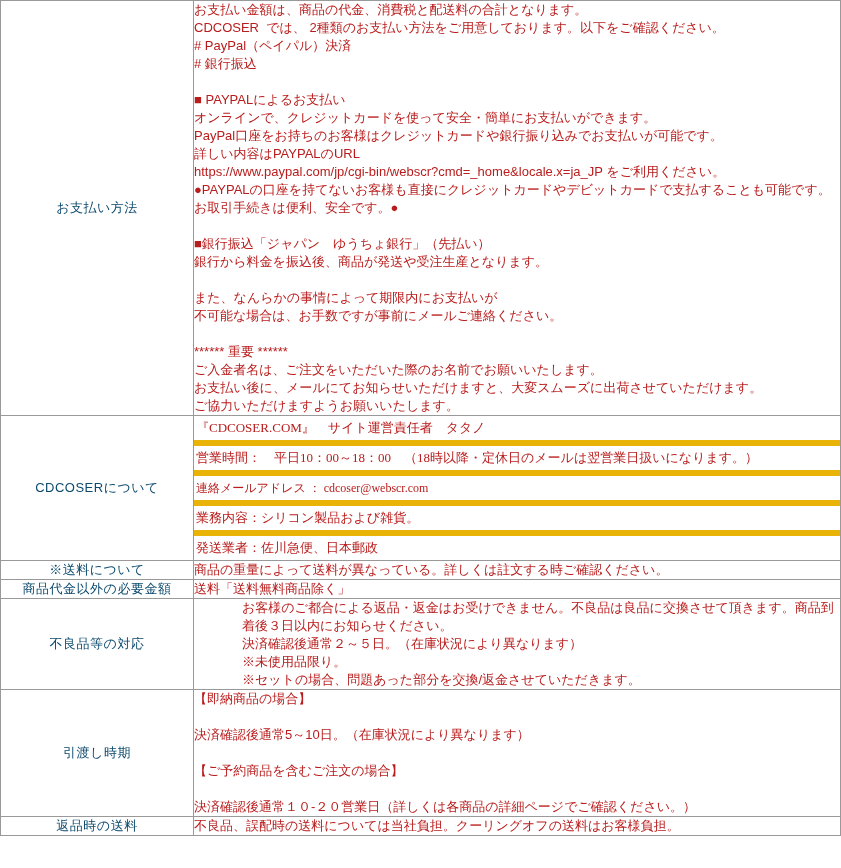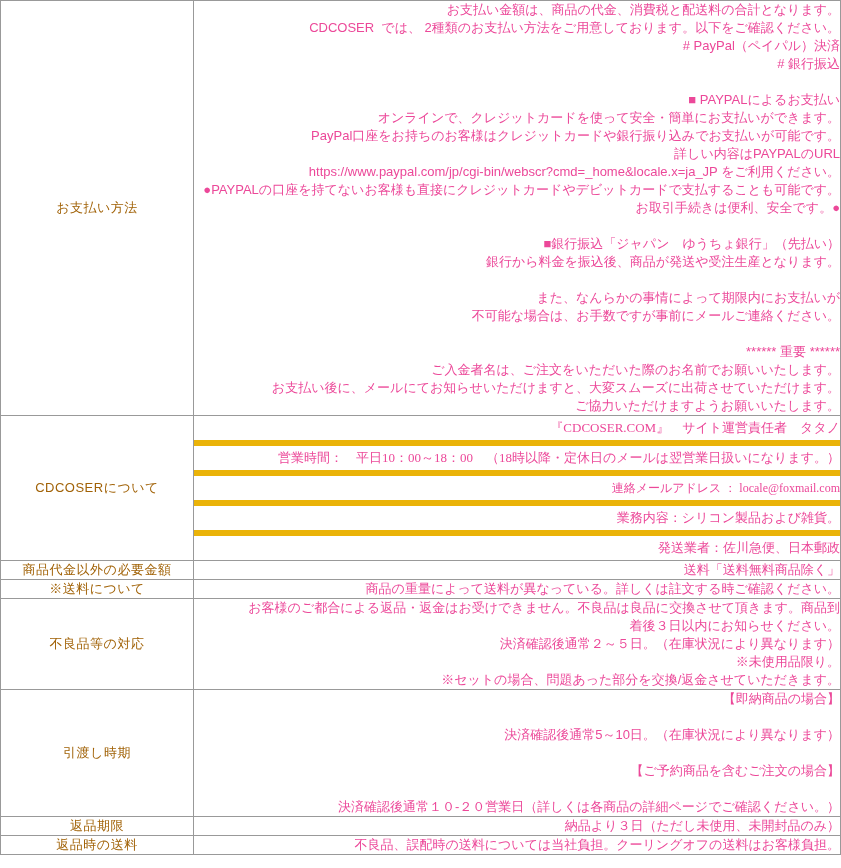--- a/index.html
+++ b/index.html
@@ -25,31 +25,30 @@
   table.info td {
     border-right: 1px solid #999999;
     border-bottom: 1px solid #999999;
     vertical-align: middle;
     padding: 0;
   }
   td.label {
     width: 192px;
     text-align: center;
     font-size: 13px;
-    color: #a16207;
+    color: #0c4a6e;
     padding: 4px 2px;
     letter-spacing: 0.5px;
   }
   td.value {
     padding: 3px 4px 3px 6px;
     font-size: 13px;
     line-height: 18px;
-    color: #ec4899;
+    color: #b91c1c;
     vertical-align: top;
-    text-align: right;
   }
   td.value.mid {
     vertical-align: middle;
   }
   .line {
     white-space: pre-wrap;
     word-break: break-all;
   }
   .blank {
     height: 18px;
@@ -107,34 +106,34 @@
         <div class="line">お支払い後に、メールにてお知らせいただけますと、大変スムーズに出荷させていただけます。</div>
         <div class="line">ご協力いただけますようお願いいたします。</div>
       </td>
     </tr>
 
     <tr>
       <td class="label">CDCOSERについて</td>
       <td class="value cdcoser-block">
         <div class="line">『CDCOSER.COM』　サイト運営責任者　タタノ</div>
         <div class="line">営業時間：　平日10：00～18：00　（18時以降・定休日のメールは翌営業日扱いになります。）</div>
-        <div class="line mono">連絡メールアドレス ： locale@foxmail.com</div>
+        <div class="line mono">連絡メールアドレス ： cdcoser@webscr.com</div>
         <div class="line">業務内容：シリコン製品および雑貨。</div>
         <div class="line">発送業者：佐川急便、日本郵政</div>
       </td>
     </tr>
 
     <tr>
-      <td class="label">商品代金以外の必要金額</td>
-      <td class="value mid">送料「送料無料商品除く」</td>
+      <td class="label">※送料について</td>
+      <td class="value mid">商品の重量によって送料が異なっている。詳しくは註文する時ご確認ください。</td>
     </tr>
 
     <tr>
-      <td class="label">※送料について</td>
-      <td class="value mid">商品の重量によって送料が異なっている。詳しくは註文する時ご確認ください。</td>
+      <td class="label">商品代金以外の必要金額</td>
+      <td class="value mid">送料「送料無料商品除く」</td>
     </tr>
 
     <tr>
       <td class="label">不良品等の対応</td>
       <td class="value pad-block">
         <div class="line">お客様のご都合による返品・返金はお受けできません。不良品は良品に交換させて頂きます。商品到着後３日以内にお知らせください。</div>
         <div class="line">決済確認後通常２～５日。（在庫状況により異なります）</div>
         <div class="line">※未使用品限り。</div>
         <div class="line">※セットの場合、問題あった部分を交換/返金させていただきます。</div>
       </td>
@@ -147,23 +146,19 @@
         <div class="line blank">&nbsp;</div>
         <div class="line">決済確認後通常5～10日。（在庫状況により異なります）</div>
         <div class="line blank">&nbsp;</div>
         <div class="line">【ご予約商品を含むご注文の場合】</div>
         <div class="line blank">&nbsp;</div>
         <div class="line">決済確認後通常１０-２０営業日（詳しくは各商品の詳細ページでご確認ください。）</div>
       </td>
     </tr>
 
 
-    <tr>
-      <td class="label">返品期限</td>
-      <td class="value mid">納品より３日（ただし未使用、未開封品のみ）</td>
-    </tr>
 
     <tr>
       <td class="label">返品時の送料</td>
       <td class="value mid">不良品、誤配時の送料については当社負担。クーリングオフの送料はお客様負担。</td>
     </tr>
   </tbody>
 </table>
 
 </body></html>

